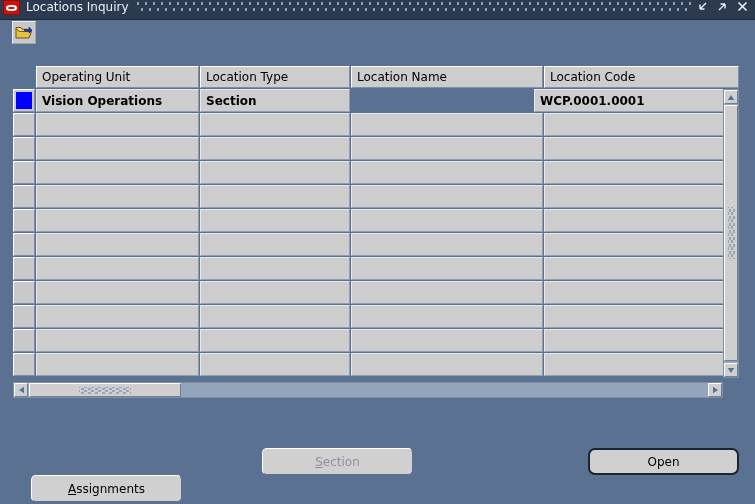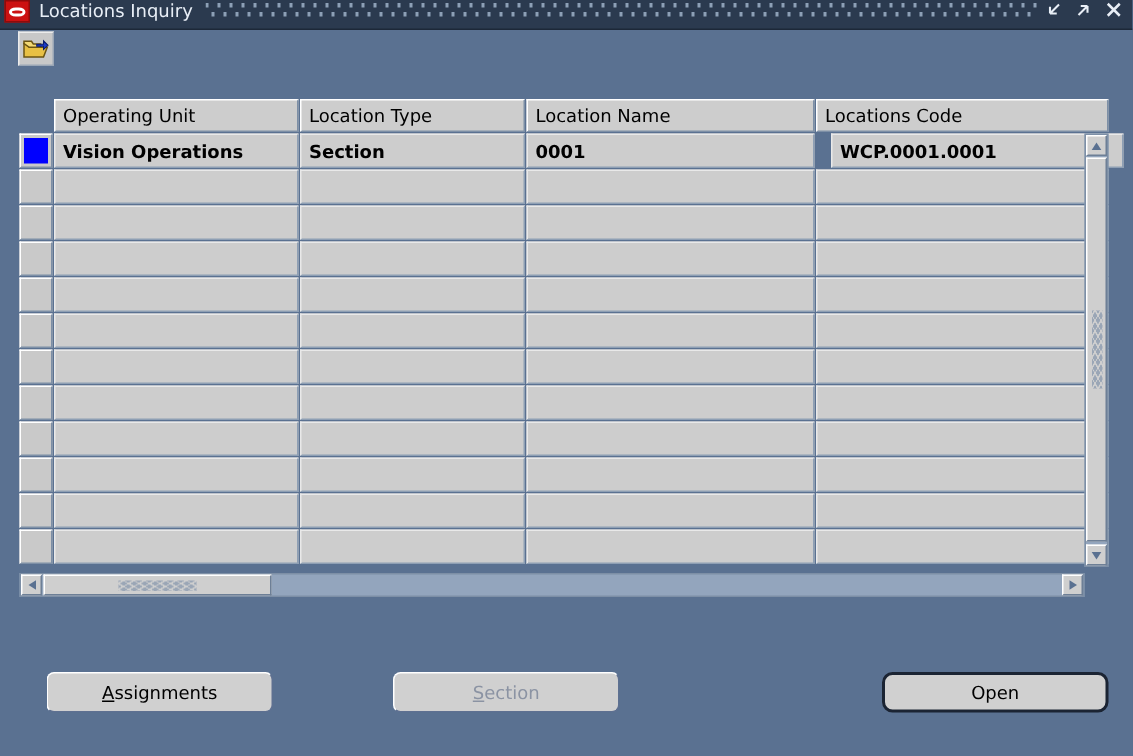--- a/index.html
+++ b/index.html
@@ -327,33 +327,32 @@
   </div>
 
   <div class="grid-wrap">
 
     <div class="header-row">
       <div class="hdr-spacer"></div>
 
     <div class="hdr-cell" style="left: 23px; width: 163px;">Operating Unit</div>
         <div class="hdr-cell" style="left: 338px; width: 192px;">Location Name</div>
         <div class="hdr-cell" style="left: 187px; width: 150px;">Location Type</div>
-        <div class="hdr-cell" style="left: 531px; width: 195px;">Locations Code</div>
+        <div class="hdr-cell" style="left: 531px; width: 195px;">Location Code</div>
       </div>
 
     <div class="rows">
 
     <div class="row selected" style="top: 0px;">
           <div class="row-ind">
             <div class="sel"></div>
           </div>
           <div class="cell" style="left: 23px; width: 163px;">Vision Operations</div>
           <div class="cell" style="left: 187px; width: 150px;">Section</div>
-          <div class="cell" style="left: 338px; width: 192px;">0001</div>
-          <div class="cell" style="left: 541px; width: 195px;">WCP.0001.0001</div>
+          <div class="cell" style="left: 521px; width: 195px;">WCP.0001.0001</div>
         </div>
         <div class="row" style="top: 24px;">
           <div class="row-ind">
             <div class="sel"></div>
           </div>
           <div class="cell" style="left: 23px; width: 163px;"></div>
           <div class="cell" style="left: 187px; width: 150px;"></div>
           <div class="cell" style="left: 338px; width: 192px;"></div>
           <div class="cell" style="left: 531px; width: 195px;"></div>
         </div>
@@ -478,21 +477,21 @@
         <svg width="7" height="8" viewBox="0 0 7 8">
             <path d="M6 4 L1 0.8 L1 7.2 Z" fill="#5a7191"></path>
           </svg>
       </div>
     </div>
 
   </div>
 
   <div class="footer">
 
-  <div class="btn" style="left: 31px; width: 151px;">
+  <div class="btn" style="left: 31px; width: 151px; margin-top: 27px;">
         <span><span class="acc">A</span>ssignments</span>
       </div>
       <div class="btn disabled" style="left: 262px; width: 151px;">
         <span><span class="acc">S</span>ection</span>
       </div>
       <div class="btn default" style="left: 588px; width: 151px;">
         <span>Open</span>
       </div>
     </div>
 

